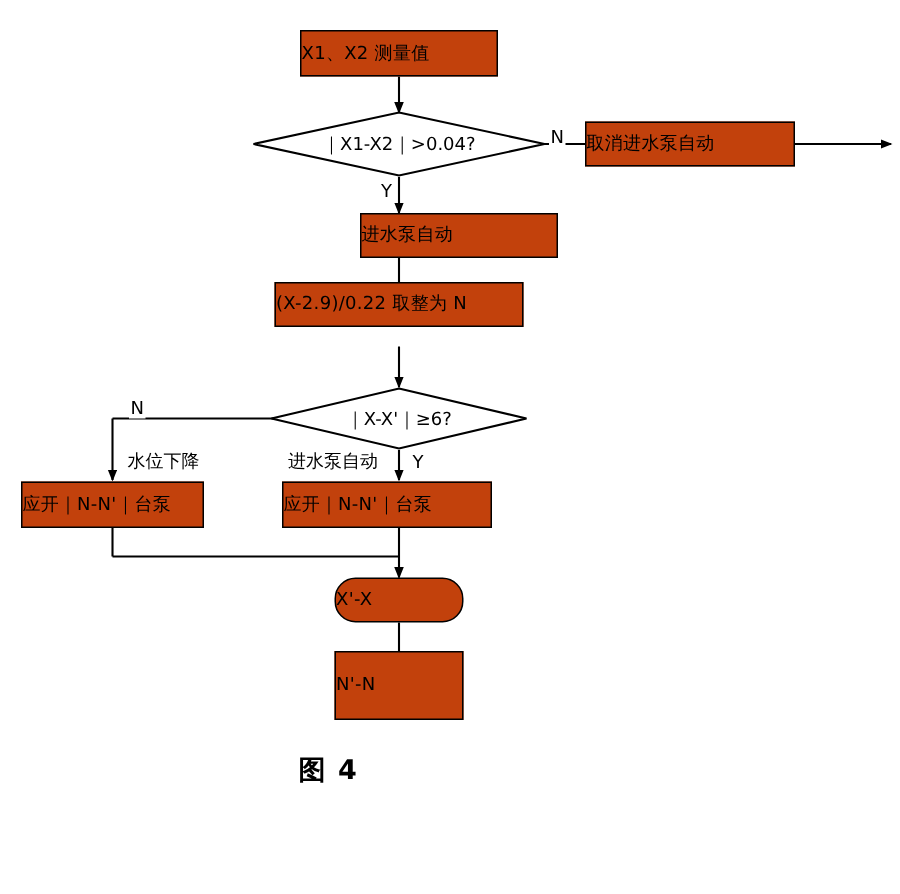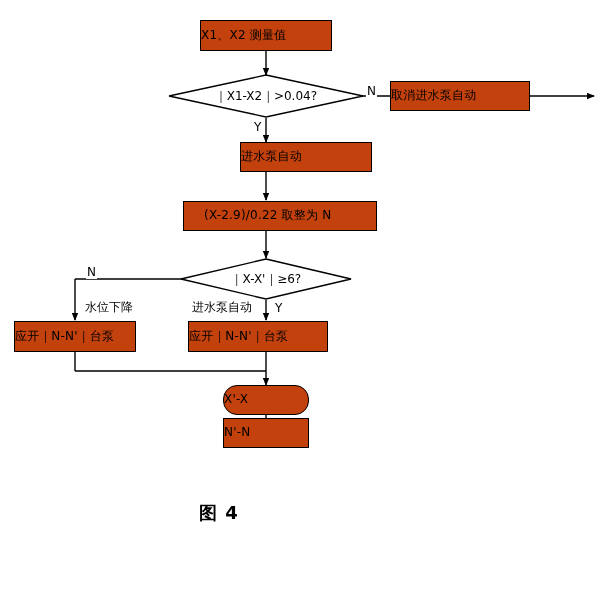--- a/index.html
+++ b/index.html
@@ -128,21 +128,21 @@
   </div>
 
   <div class="node box" style="left:390px; top:81px; width:140px; height:30px;">
     <span>取消进水泵自动</span>
   </div>
 
   <div class="node box" style="left:200px; top:142px; width:132px; height:30px;margin-left:40px;">
     <span>进水泵自动</span>
   </div>
 
-  <div class="node box" style="left:183px; top:201px; width:194px; height:30px;padding-left:20px;">
+  <div class="node box" style="left:183px; top:188px; width:166px; height:30px;">
     <span>(X-2.9)/0.22 取整为 N</span>
   </div>
 
   <div class="diamond-wrap" style="left:180px; top:258px; width:172px; height:42px;">
     <svg width="172" height="42" viewBox="0 0 172 42">
       <polygon points="86,1 171,21 86,41 1,21" fill="#fff" stroke="#000" stroke-width="1.4"></polygon>
     </svg>
     <div class="dtext">｜X-X'｜≥6?</div>
   </div>
 
@@ -151,21 +151,21 @@
   </div>
 
   <div class="node box" style="left:188px; top:321px; width:140px; height:31px;">
     <span>应开｜N-N'｜台泵</span>
   </div>
 
   <div class="node box" style="left:223px; top:385px; width:86px; height:30px;border-radius:14px;">
     <span>X'-X</span>
   </div>
 
-  <div class="node box" style="left:223px; top:418px; width:86px; height:30px;">
+  <div class="node box" style="left:223px; top:434px; width:86px; height:46px;">
     <span>N'-N</span>
   </div>
 
   <div class="lbl" style="left:366px; top:84px;">N</div>
   <div class="lbl" style="left:253px; top:120px;">Y</div>
   <div class="lbl" style="left:86px; top:265px;">N</div>
   <div class="lbl" style="left:274px; top:301px;">Y</div>
   <div class="lbl" style="left:84px; top:299px;">水位下降</div>
   <div class="lbl" style="left:191px; top:299px;">进水泵自动</div>
 

